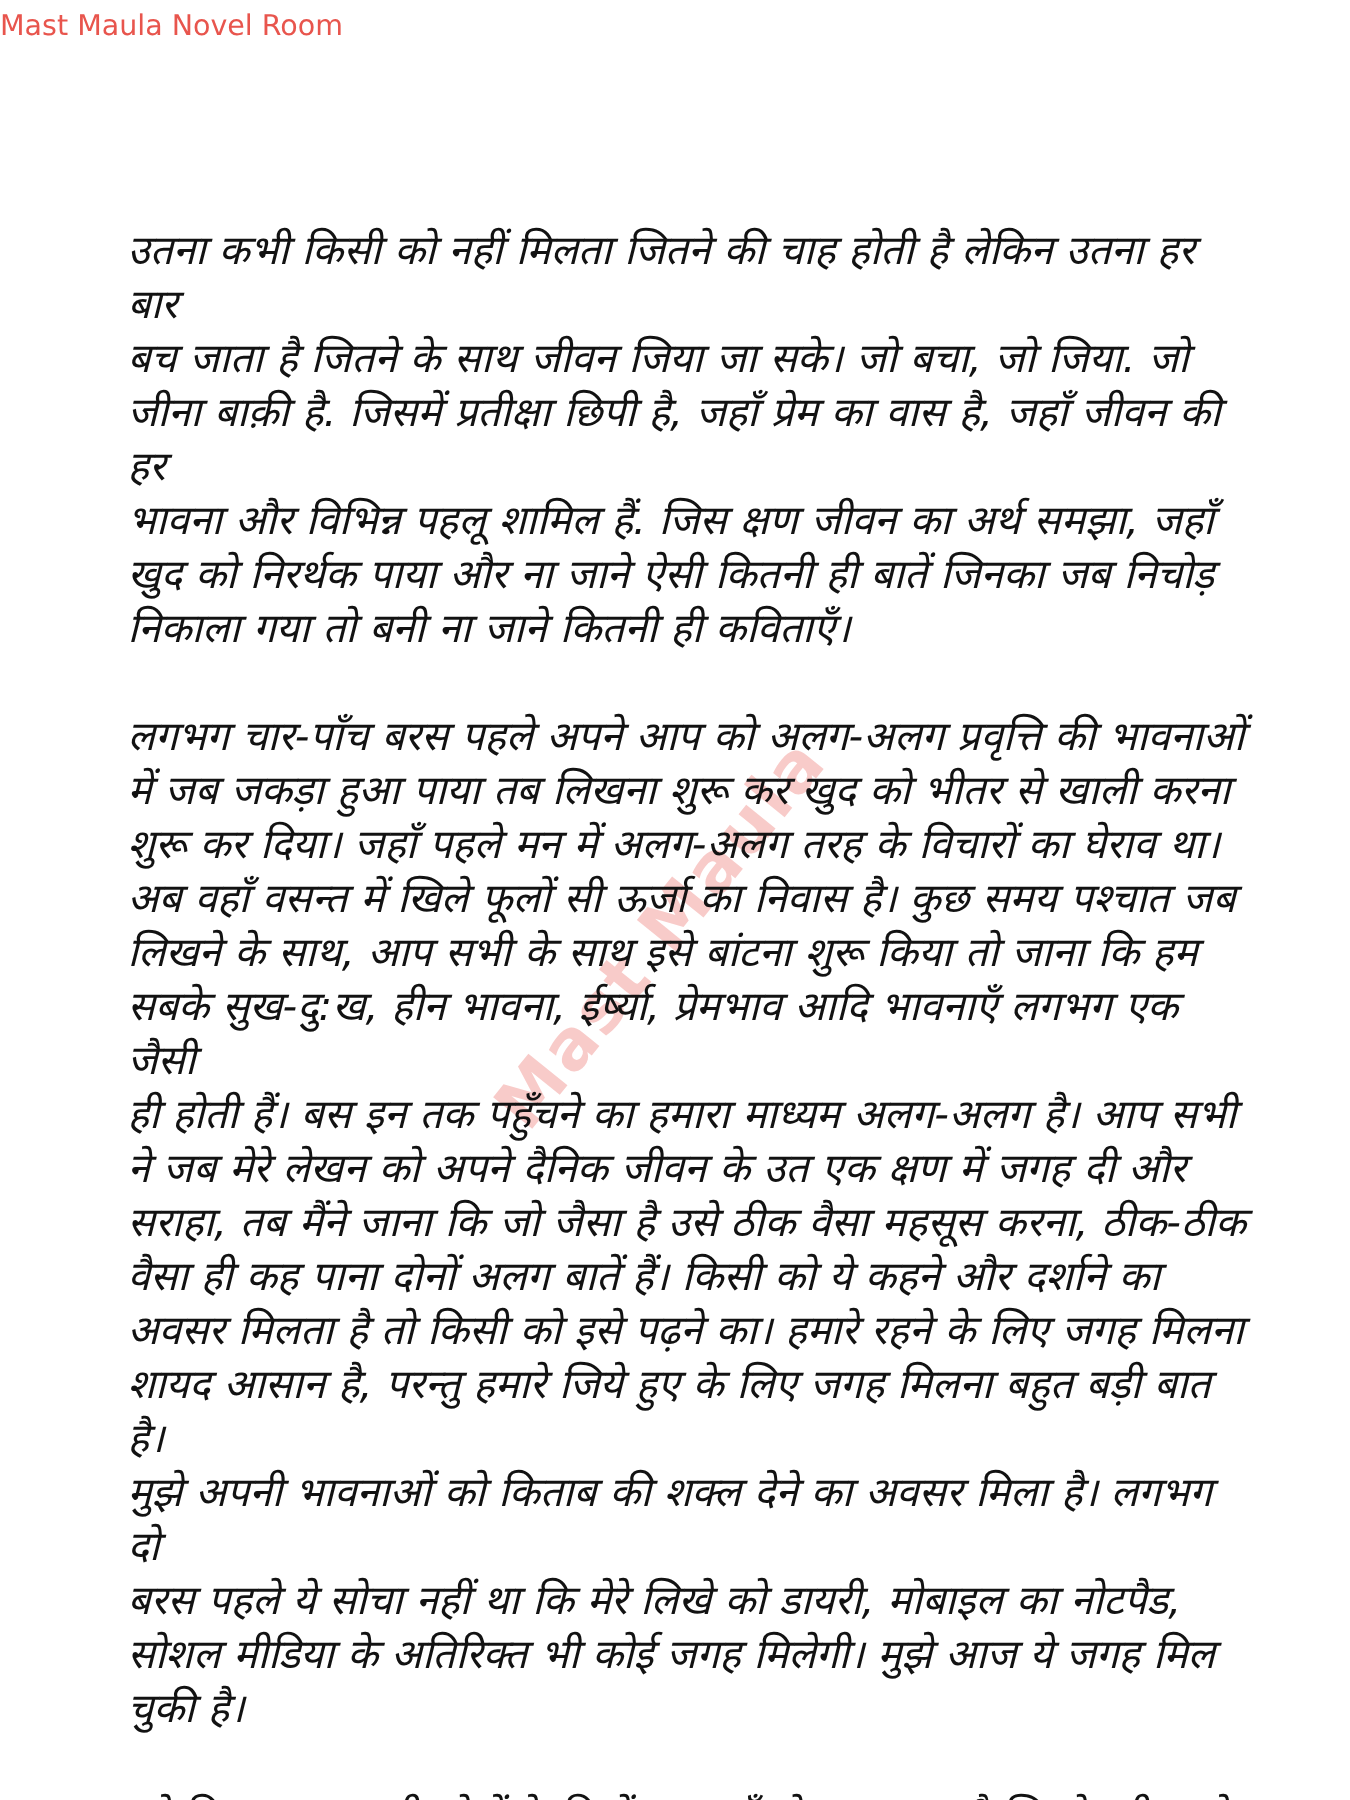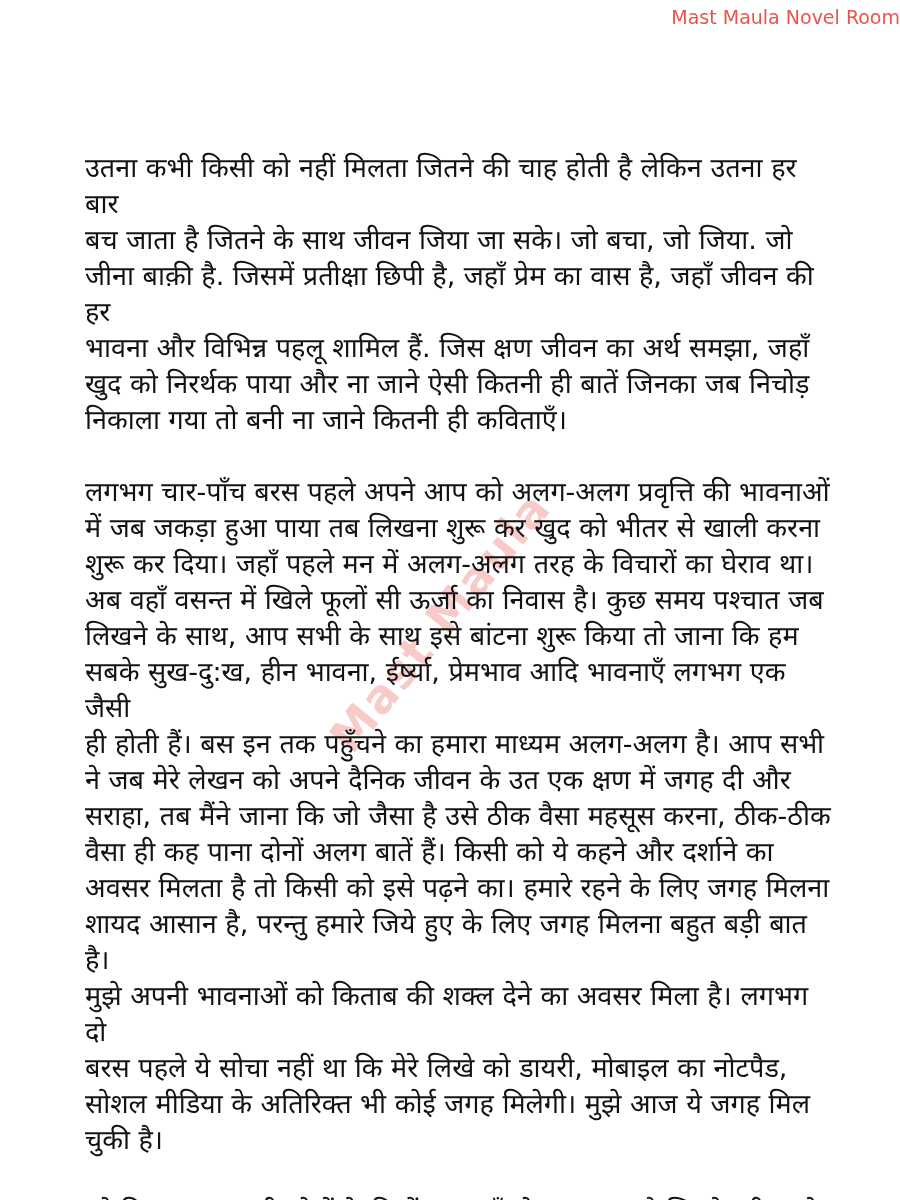--- a/index.html
+++ b/index.html
@@ -14,21 +14,21 @@
     margin: 0 auto;
     background: #ffffff;
     overflow: hidden;
     font-family: "DejaVu Sans", sans-serif;
   }
   .site-header {
     position: absolute;
     top: 6px;
     left: 0;
     width: 100%;
-    text-align: right;
+    text-align: left;
     font-size: 19px;
     font-weight: 400;
     color: #e8554d;
     font-family: "DejaVu Sans", "Liberation Sans", sans-serif;
   }
   .page-title {
     position: absolute;
     top: 62px;
     left: 0;
     width: 100%;
@@ -43,20 +43,21 @@
     top: 150px;
     left: 85px;
     width: 748px;
     color: #121212;
     font-size: 27px;
     line-height: 36px;
   }
   .paragraph {
     white-space: pre-line;
     margin: 0 0 36px 0;
+    font-style: italic;
   }
   .paragraph.indented {
     padding-left: 12px;
   }
   .watermark {
     position: absolute;
     top: 595px;
     left: 255px;
     width: 370px;
     text-align: center;

